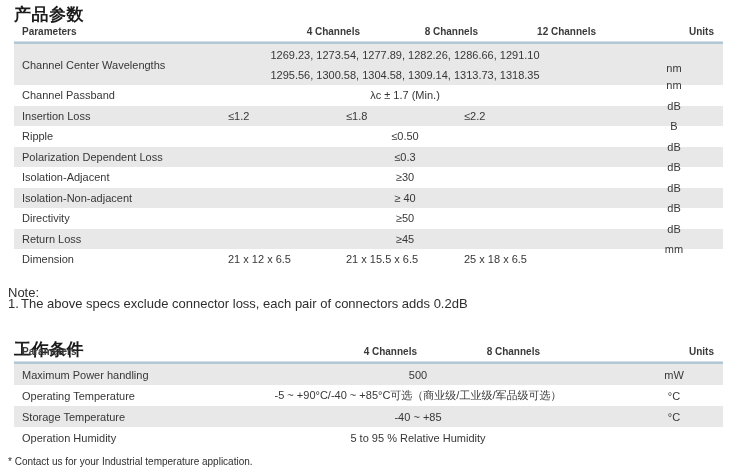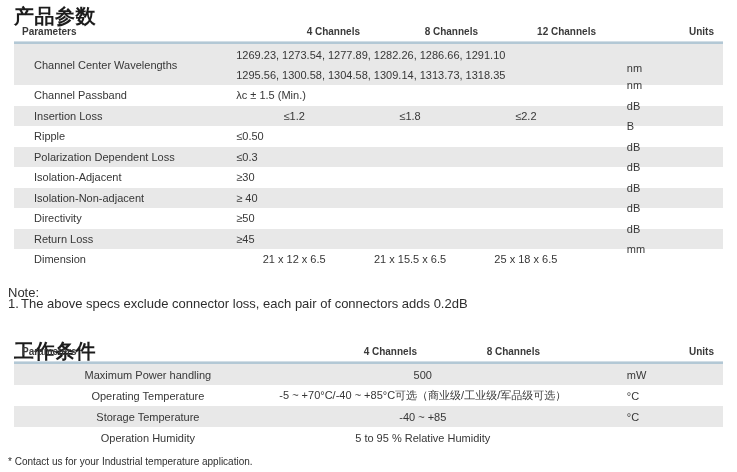--- a/index.html
+++ b/index.html
@@ -6,40 +6,40 @@
   .page{
     position:relative;
     width:737px;height:472px;
     background:#ffffff;
     font-family:"Liberation Sans","DejaVu Sans",sans-serif;
     color:#373737;
     overflow:hidden;
   }
   .sec-title{
     position:absolute;left:14px;
-    font-size:20px;font-weight:bold;color:#1c1c1c;
+    font-size:17px;font-weight:bold;color:#1c1c1c;
     letter-spacing:0.5px;
   }
   .thead{position:absolute;height:15px;font-size:10px;font-weight:bold;color:#3a3a3a;padding-left:43px;}
   .th{position:absolute;top:0;}
   .th.ctr{text-align:right;}
   .hline{position:absolute;left:14px;width:709px;height:3px;background:#b3c8d5;border-top:1px solid #d2dee6;box-sizing:border-box;}
   .tbl{position:absolute;left:14px;width:709px;font-size:11px;}
   .tr{display:flex;align-items:center;}
   .tr.gray{background:#e8e8e8;}
   .r{height:20.5px;}
   .hrow{height:41px;}
   .td{box-sizing:border-box;}
-  .td.p{width:214px;padding-left:8px;margin-left:12px;}
-  .td.c{width:118px;text-align:center;}
-  .td.span3{width:354px;line-height:20px;}
-  .td.u{width:141px;padding-left:43px;text-align:left;}
+  .td.p{width:214px;padding-left:8px;}
+  .td.c{width:118px;text-align:left;}
+  .td.span3{width:354px;text-align:center;line-height:20px;}
+  .td.u{width:141px;padding-left:43px;text-align:center;}
   .u.up{transform:translateY(-10.5px);}
   .u.dn{transform:translateY(3px);}
-  .t2 .td.p{width:240px;padding-left:8px;text-align:center;}
+  .t2 .td.p{width:240px;padding-left:8px;}
   .t2 .td.span2{width:328px;text-align:center;}
   .note{position:absolute;left:8px;font-size:13px;color:#2e2e2e;line-height:10.5px;}
   .note .num{display:inline-block;width:13px;}
   .footnote{position:absolute;left:8px;font-size:10px;color:#2e2e2e;}
 </style>
 </head>
 <body>
 
 <div class="page">
 
@@ -60,21 +60,21 @@
       <div class="td p">Channel Center Wavelengths</div>
       <div class="td span3">
         <div>1269.23, 1273.54, 1277.89, 1282.26, 1286.66, 1291.10</div>
         <div>1295.56, 1300.58, 1304.58, 1309.14, 1313.73, 1318.35</div>
       </div>
       <div class="td u dn">nm</div>
     </div>
 
     <div class="tr r">
       <div class="td p">Channel Passband</div>
-      <div class="td span3">λc ± 1.5 (Min.)</div>
+      <div class="td span3">λc ± 1.7 (Min.)</div>
       <div class="td u up">nm</div>
     </div>
 
     <div class="tr r gray">
       <div class="td p">Insertion Loss</div>
       <div class="td c">≤1.2</div>
       <div class="td c">≤1.8</div>
       <div class="td c">≤2.2</div>
       <div class="td u up">dB</div>
     </div>
@@ -143,21 +143,21 @@
   <div class="tbl t2" style="top:364px;">
 
     <div class="tr r gray" style="height:21px;">
       <div class="td p">Maximum Power handling</div>
       <div class="td span2">500</div>
       <div class="td u">mW</div>
     </div>
 
     <div class="tr r" style="height:21px;">
       <div class="td p">Operating Temperature</div>
-      <div class="td span2">-5 ~ +70°C/-40 ~ +85°C可选（商业级/工业级/军品级可选）</div>
+      <div class="td span2">-5 ~ +90°C/-40 ~ +85°C可选（商业级/工业级/军品级可选）</div>
       <div class="td u">°C</div>
     </div>
 
     <div class="tr r gray" style="height:21px;">
       <div class="td p">Storage Temperature</div>
       <div class="td span2">-40 ~ +85</div>
       <div class="td u">°C</div>
     </div>
 
     <div class="tr r" style="height:21px;">

